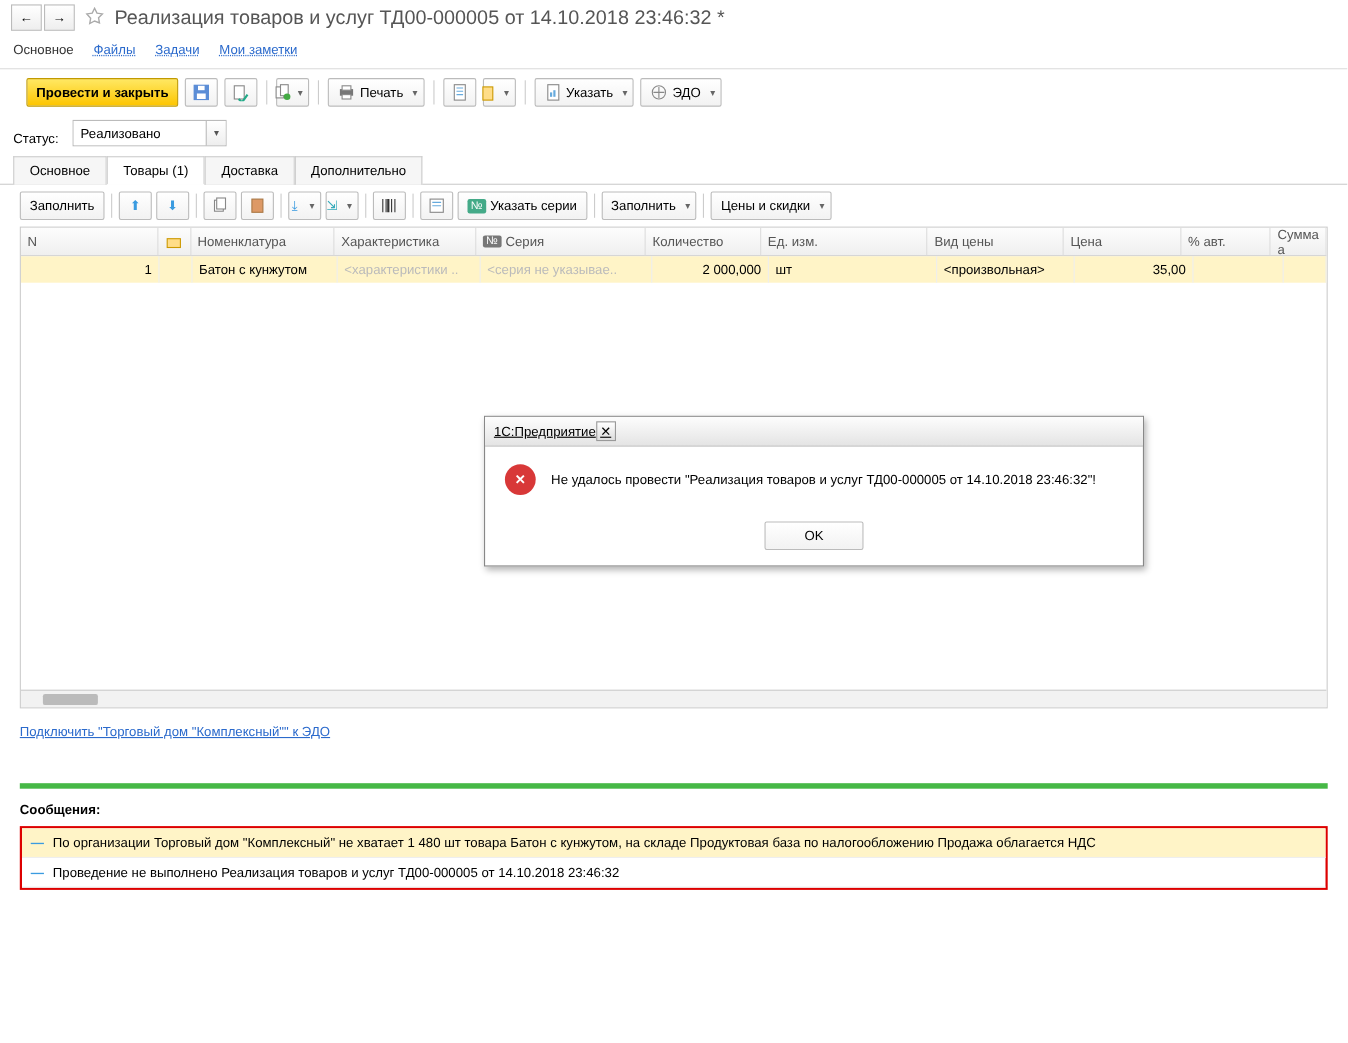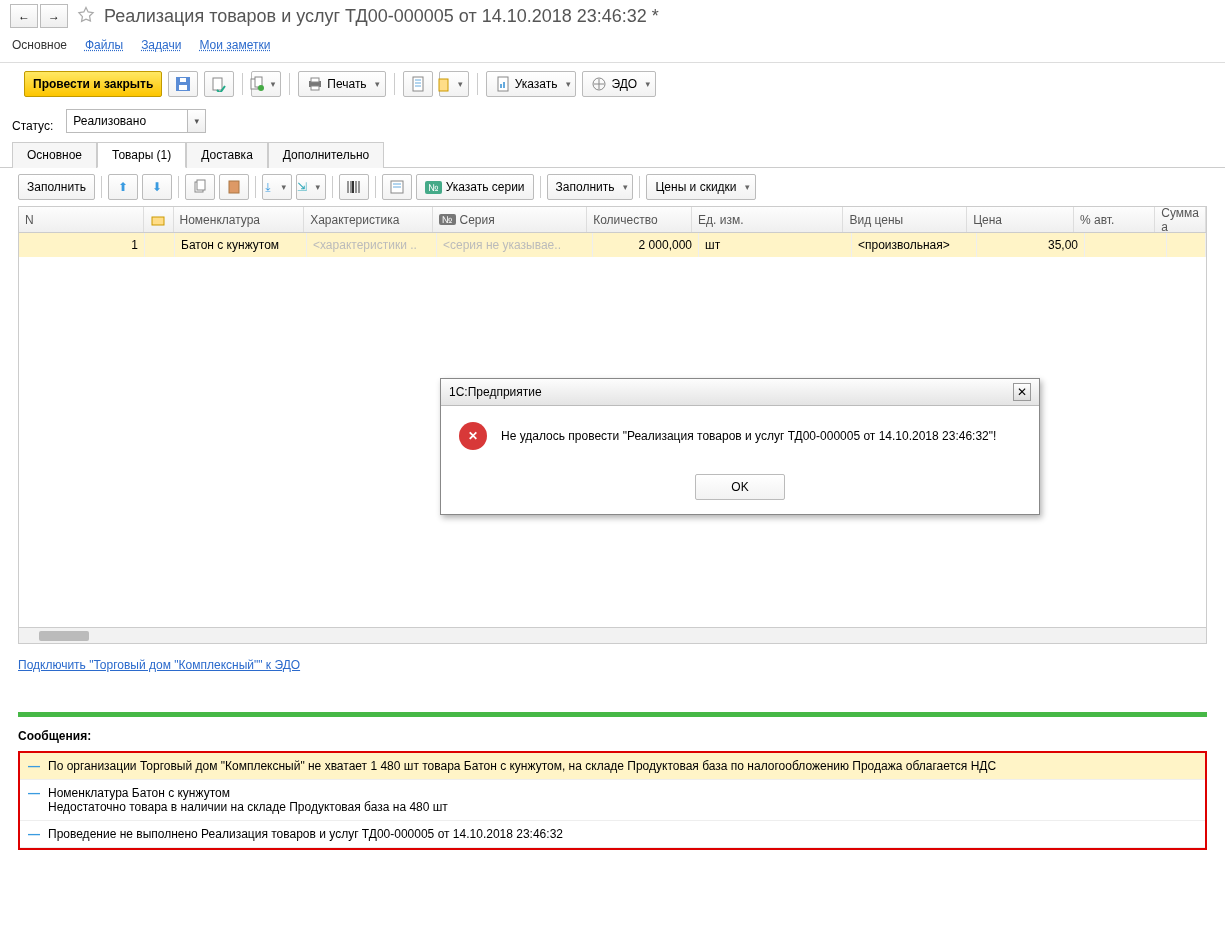--- a/index.html
+++ b/index.html
@@ -59,21 +59,21 @@
 
 .msgs { margin: 8px 18px 0; }
 .msgs-title { padding: 4px 0 8px; font-weight: bold; }
 .msgs-box { border: 2px solid #d00; }
 .msg { padding: 6px 8px 6px 28px; border-bottom: 1px solid #eee; position: relative; }
 .msg.highlight { background: #fff4c7; }
 .msg::before { content: "—"; color: #3a9be0; position: absolute; left: 8px; top: 6px; font-weight: bold; }
 
 
 .overlay-dialog { position: absolute; left: 440px; top: 378px; width: 600px; border: 1px solid #888; box-shadow: 2px 3px 6px rgba(0,0,0,.3); background: #fff; }
-.dlg-title { background: linear-gradient(#fdfdfd,#e4e4e4); border-bottom: 1px solid #bbb; padding: 4px 8px; display: flex; justify-content: space-between; align-items: center; }
+.dlg-title { background: linear-gradient(#fdfdfd,#e4e4e4); border-bottom: 1px solid #bbb; padding: 4px 8px; display: flex; align-items: center; text-decoration: underline; }
 .dlg-title .close { width: 18px; height: 18px; border: 1px solid #999; background: linear-gradient(#fff,#ddd); display:flex; align-items:center; justify-content:center; cursor:pointer; }
 .dlg-body { padding: 16px 18px; display: flex; align-items: center; gap: 14px; }
 .err-circle { width: 28px; height: 28px; border-radius: 50%; background: #d83838; display:flex; align-items:center; justify-content:center; color:#fff; font-weight:bold; }
 .dlg-foot { display: flex; justify-content: center; padding: 8px 0 14px; }
 .dlg-foot .btn { width: 90px; justify-content: center; }
 
 
 .ico { width:16px; height:16px; display:inline-block; }
 .ico svg { width:16px; height:16px; }
 </style>
@@ -281,22 +281,20 @@
 <div class="bottom-links">
   <div style="margin-bottom:14px"><a>Подключить "Торговый дом "Комплексный"" к ЭДО</a></div>
 </div>
 
 <div class="green-bar"></div>
 
 <div class="msgs">
   <div class="msgs-title">Сообщения:</div>
   <div class="msgs-box">
     <div class="msg highlight">По организации Торговый дом "Комплексный" не хватает 1 480 шт товара Батон с кунжутом, на складе Продуктовая база  по налогообложению Продажа облагается НДС</div>
-    <div class="msg" style="white-space:pre-line">Номенклатура Батон с кунжутом
-Недостаточно товара в наличии на складе Продуктовая база на 480 шт</div>
     <div class="msg">Проведение не выполнено Реализация товаров и услуг ТД00-000005 от 14.10.2018 23:46:32</div>
   </div>
 </div>
 
 <div class="overlay-dialog">
   <div class="dlg-title">
     <span>1С:Предприятие</span>
     <div class="close">
         <span>✕</span>
       </div>

